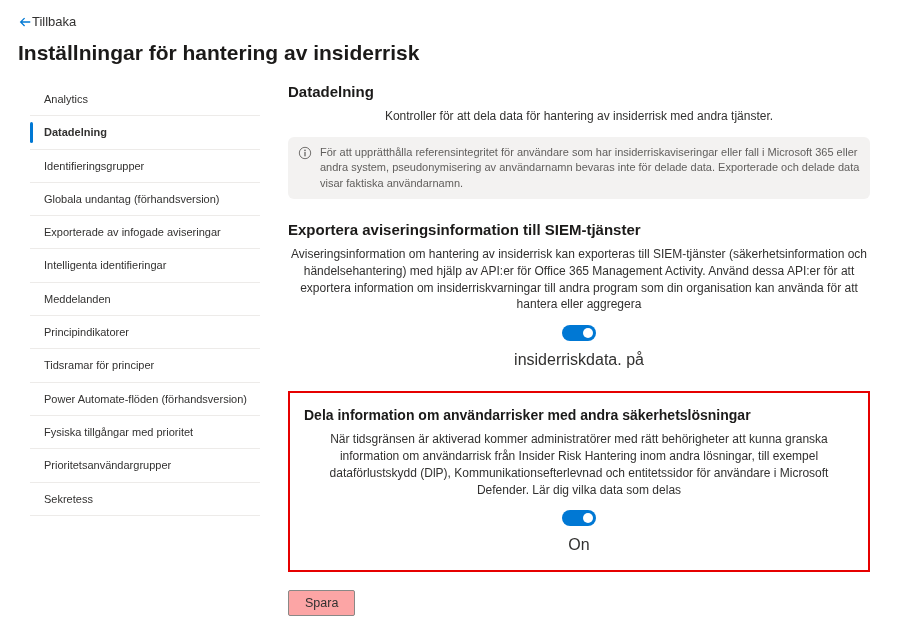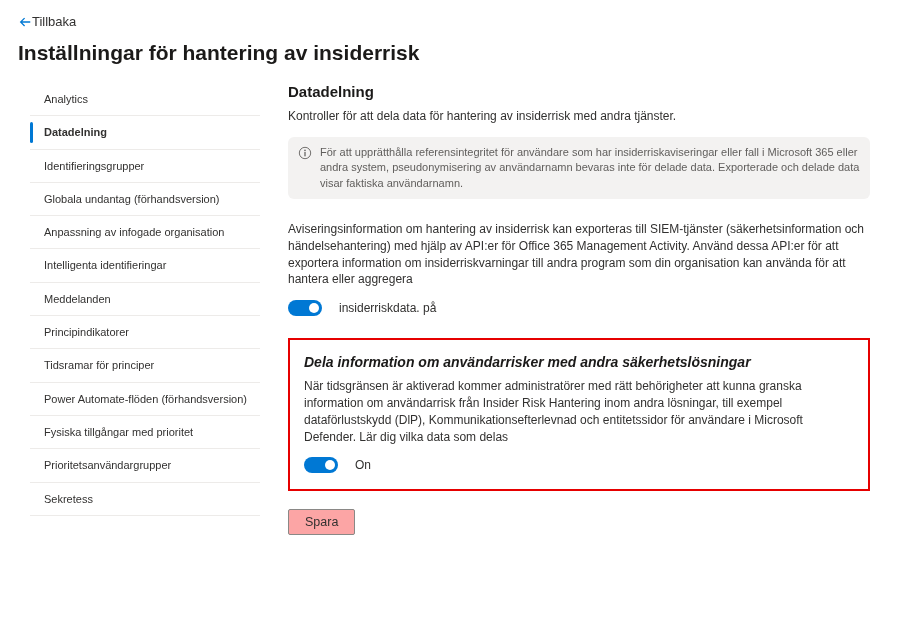--- a/index.html
+++ b/index.html
@@ -69,39 +69,41 @@
     font-size: 15px;
     font-weight: 600;
     margin-bottom: 8px;
     color: #1b1a19;
   }
   .section-sub {
     font-size: 12px;
     color: #323130;
     margin-bottom: 12px;
     line-height: 1.4;
+    text-align: center;
   }
   .info-box {
     background: #f3f2f1;
     padding: 8px 10px;
     border-radius: 6px;
     display: flex;
     gap: 8px;
     align-items: flex-start;
     font-size: 11px;
     color: #605e5c;
     line-height: 1.4;
   }
   .info-box svg { flex-shrink: 0; width: 14px; height: 14px; margin-top: 1px; }
   .toggle-row {
     display: flex;
     align-items: center;
-    gap: 17px;
+    gap: 10px;
     margin-top: 10px;
-    font-size: 12px;
+    font-size: 16px;
+    flex-direction: column;
   }
   .toggle {
     width: 34px;
     height: 16px;
     border-radius: 10px;
     background: #0078d4;
     position: relative;
     cursor: pointer;
     flex-shrink: 0;
   }
@@ -113,21 +115,21 @@
     border-radius: 50%;
     background: #fff;
     top: 3px;
     right: 3px;
   }
   .highlight-box {
     border: 2px solid #e60000;
     padding: 14px 14px 16px;
     margin-bottom: 18px;
   }
-  .highlight-box .section-title { font-size: 14px; font-style: italic; }
+  .highlight-box .section-title { font-size: 14px; }
   .save-btn {
     background: #fca5a5;
     border: 1px solid #8a8886;
     padding: 5px 16px;
     font-size: 12.5px;
     border-radius: 2px;
     cursor: pointer;
     color: #323130;
   }
 </style>
@@ -144,21 +146,21 @@
 </div>
 
 <h1 class="page-title">Inställningar för hantering av insiderrisk</h1>
 
 <div class="layout">
   <nav class="sidebar">
     <div class="sidebar-item"><span>Analytics</span></div>
     <div class="sidebar-item active"><span>Datadelning</span></div>
     <div class="sidebar-item"><span>Identifieringsgrupper</span></div>
     <div class="sidebar-item"><span>Globala undantag (förhandsversion)</span></div>
-    <div class="sidebar-item"><span>Anpassning av infogade organisation</span></div>
+    <div class="sidebar-item"><span>Exporterade av infogade aviseringar</span></div>
     <div class="sidebar-item"><span>Intelligenta identifieringar</span></div>
     <div class="sidebar-item"><span>Meddelanden</span></div>
     <div class="sidebar-item"><span>Principindikatorer</span></div>
     <div class="sidebar-item"><span>Tidsramar för principer</span></div>
     <div class="sidebar-item"><span>Power Automate-flöden (förhandsversion)</span></div>
     <div class="sidebar-item"><span>Fysiska tillgångar med prioritet</span></div>
     <div class="sidebar-item"><span>Prioritetsanvändargrupper</span></div>
     <div class="sidebar-item"><span>Sekretess</span></div>
   </nav>
 
@@ -171,20 +173,21 @@
         <svg viewBox="0 0 16 16">
             <circle cx="8" cy="8" r="6.5" fill="none" stroke="#605e5c" stroke-width="1"></circle>
             <circle cx="8" cy="5" r="0.9" fill="#605e5c"></circle>
             <rect x="7.3" y="6.8" width="1.4" height="5" fill="#605e5c"></rect>
           </svg>
         <span>För att upprätthålla referensintegritet för användare som har insiderriskaviseringar eller fall i Microsoft 365 eller andra system, pseudonymisering av användarnamn bevaras inte för delade data. Exporterade och delade data visar faktiska användarnamn.</span>
       </div>
     </div>
 
     <div class="section">
+      <div class="section-title">Exportera aviseringsinformation till SIEM-tjänster</div>
       <div class="section-sub">Aviseringsinformation om hantering av insiderrisk kan exporteras till SIEM-tjänster (säkerhetsinformation och händelsehantering) med hjälp av API:er för Office 365 Management Activity. Använd dessa API:er för att exportera information om insiderriskvarningar till andra program som din organisation kan använda för att hantera eller aggregera</div>
       <div class="toggle-row">
         <div class="toggle"></div>
         <span>insiderriskdata. på</span>
       </div>
     </div>
 
     <div class="highlight-box">
       <div class="section-title">Dela information om användarrisker med andra säkerhetslösningar</div>
       <div class="section-sub">När tidsgränsen är aktiverad kommer administratörer med rätt behörigheter att kunna granska information om användarrisk från Insider Risk Hantering inom andra lösningar, till exempel dataförlustskydd (DlP), Kommunikationsefterlevnad och entitetssidor för användare i Microsoft Defender. Lär dig vilka data som delas</div>

